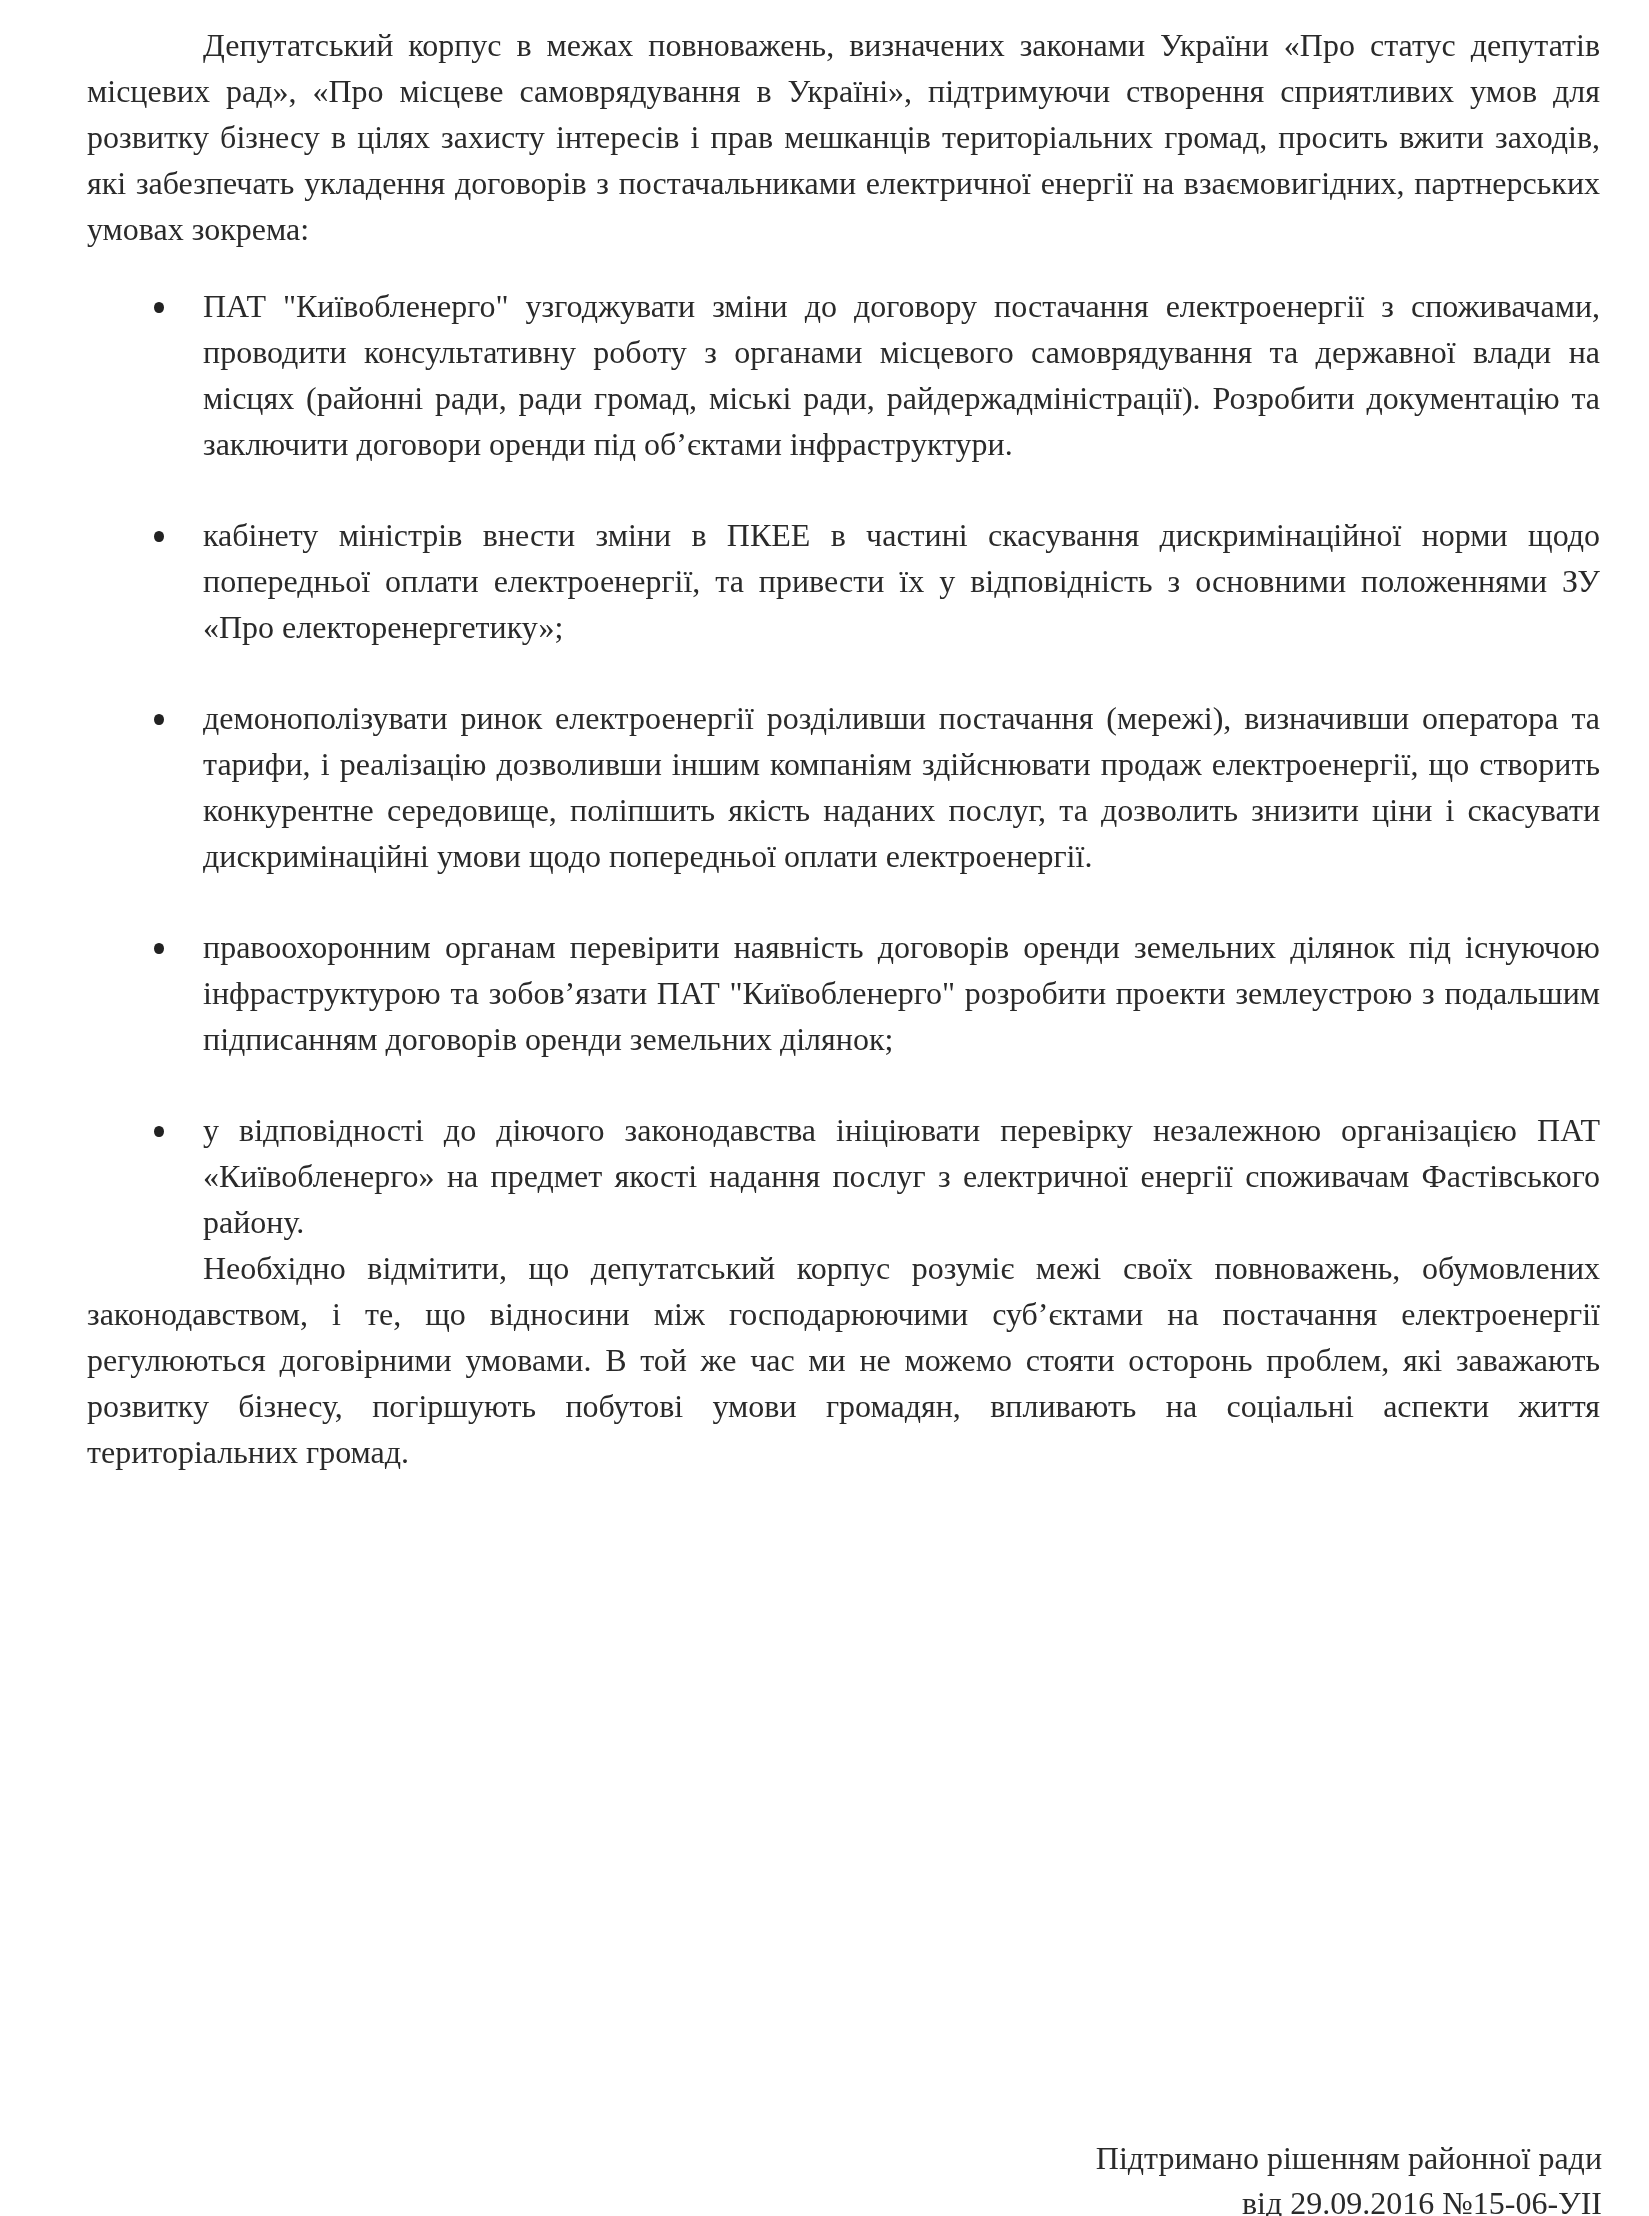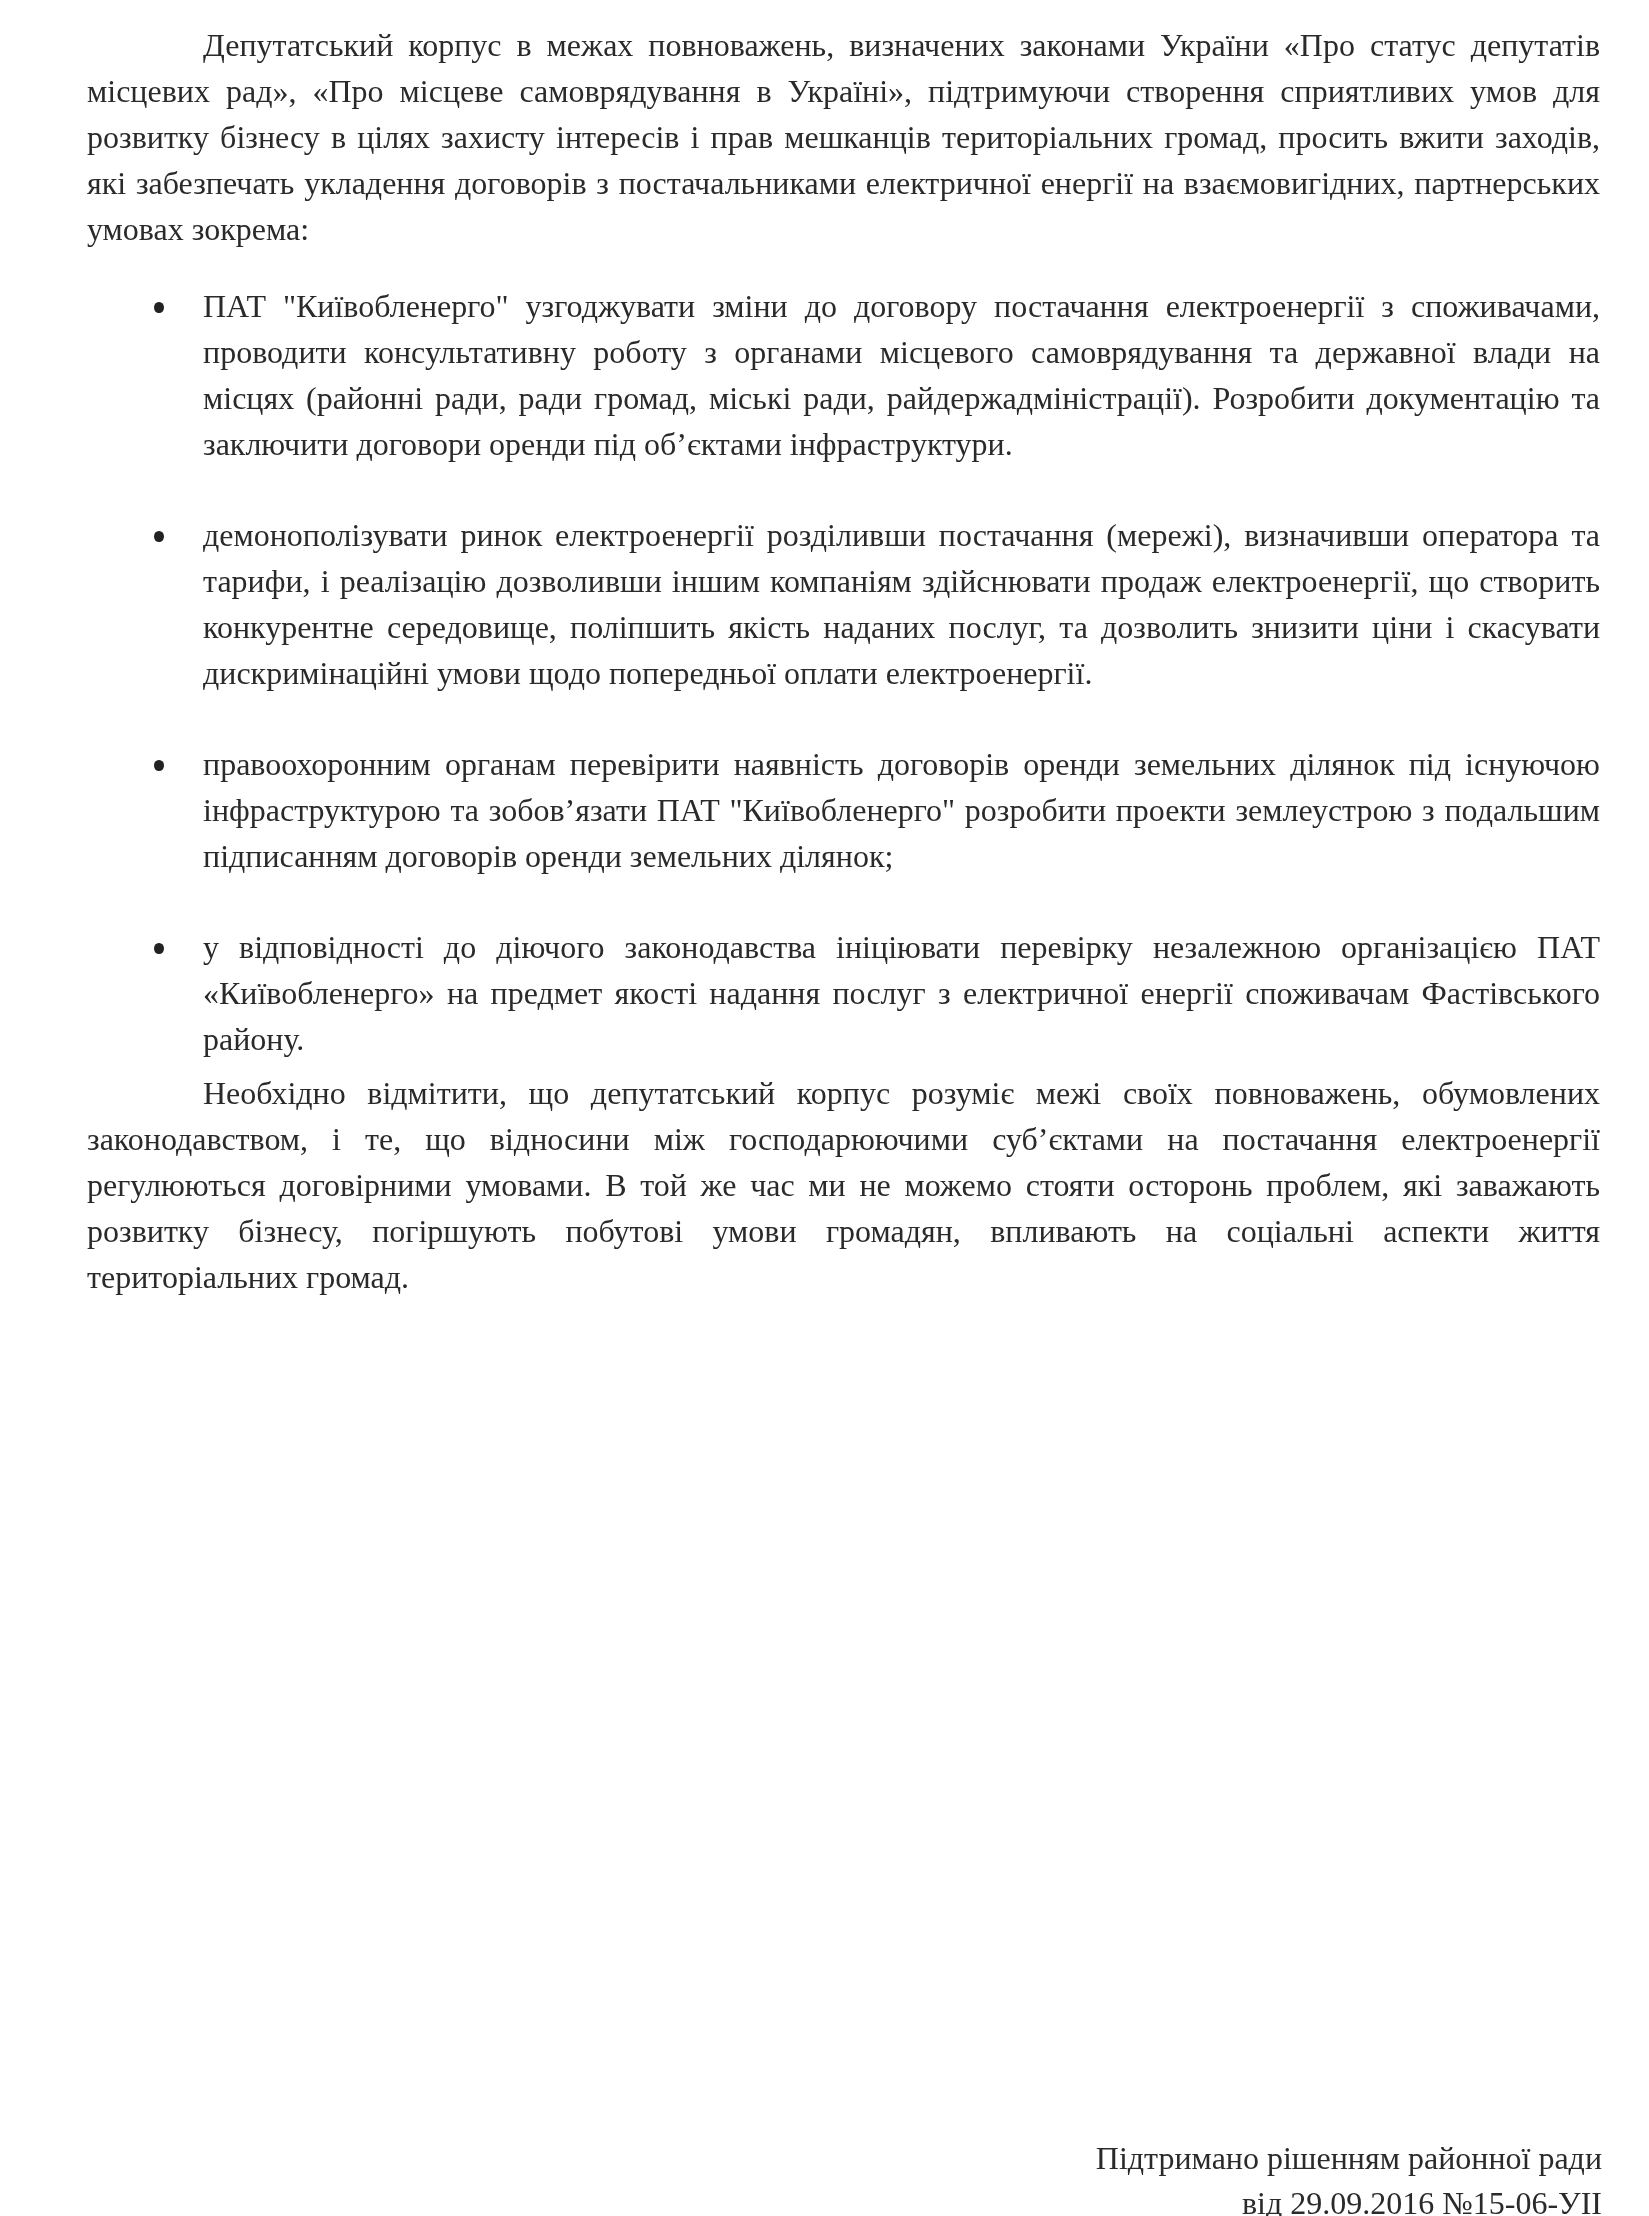--- a/index.html
+++ b/index.html
@@ -32,27 +32,31 @@
 <div class="page">
   <p class="para indent last-line">Депутатський корпус в межах повноважень, визначених законами України «Про статус депутатів місцевих рад», «Про місцеве самоврядування в Україні», підтримуючи створення сприятливих умов для розвитку бізнесу в цілях захисту інтересів і прав мешканців територіальних громад, просить вжити заходів, які забезпечать укладення договорів з постачальниками електричної енергії на взаємовигідних, партнерських умовах зокрема:</p>
 
   <ul class="bullets">
     <li class="bullet-item last-line">
       <span class="bullet-dot"></span>
       <span>ПАТ "Київобленерго" узгоджувати зміни до договору постачання електроенергії з споживачами, проводити консультативну роботу з органами місцевого самоврядування та державної влади на місцях (районні ради, ради громад, міські ради, райдержадміністрації). Розробити документацію та заключити договори оренди під об’єктами інфраструктури.</span>
     </li>
     <li class="bullet-item last-line">
       <span class="bullet-dot"></span>
+      <span>кабінету міністрів внести зміни в ПКЕЕ в частині скасування дискримінаційної норми щодо попередньої оплати електроенергії, та привести їх у відповідність з основними положеннями  ЗУ «Про електоренергетику»;</span>
+    </li>
+    <li class="bullet-item last-line">
+      <span class="bullet-dot"></span>
       <span>демонополізувати ринок електроенергії розділивши постачання (мережі), визначивши оператора та тарифи, і реалізацію дозволивши іншим компаніям здійснювати продаж електроенергії, що створить конкурентне середовище, поліпшить якість наданих послуг, та дозволить знизити ціни і скасувати дискримінаційні умови щодо попередньої оплати електроенергії.</span>
     </li>
     <li class="bullet-item last-line">
       <span class="bullet-dot"></span>
       <span>правоохоронним органам перевірити наявність договорів оренди земельних ділянок під існуючою інфраструктурою та зобов’язати ПАТ "Київобленерго" розробити проекти землеустрою з подальшим підписанням договорів оренди земельних ділянок;</span>
     </li>
-    <li class="bullet-item last-line" style="margin-bottom:8px">
+    <li class="bullet-item last-line" style="margin-bottom:0">
       <span class="bullet-dot"></span>
       <span>у відповідності до діючого законодавства ініціювати перевірку незалежною організацією ПАТ «Київобленерго» на предмет якості надання послуг з електричної енергії  споживачам Фастівського району.</span>
     </li>
   </ul>
 
   <p class="para indent last-line">Необхідно відмітити, що депутатський корпус розуміє межі своїх повноважень, обумовлених законодавством, і те, що відносини між господарюючими суб’єктами на постачання електроенергії регулюються договірними умовами. В той же час ми не можемо стояти осторонь проблем, які заважають розвитку бізнесу, погіршують побутові умови  громадян, впливають на соціальні аспекти життя територіальних громад.</p>
 </div>
 
 <div class="signature">
   <div>Підтримано рішенням районної ради</div>

